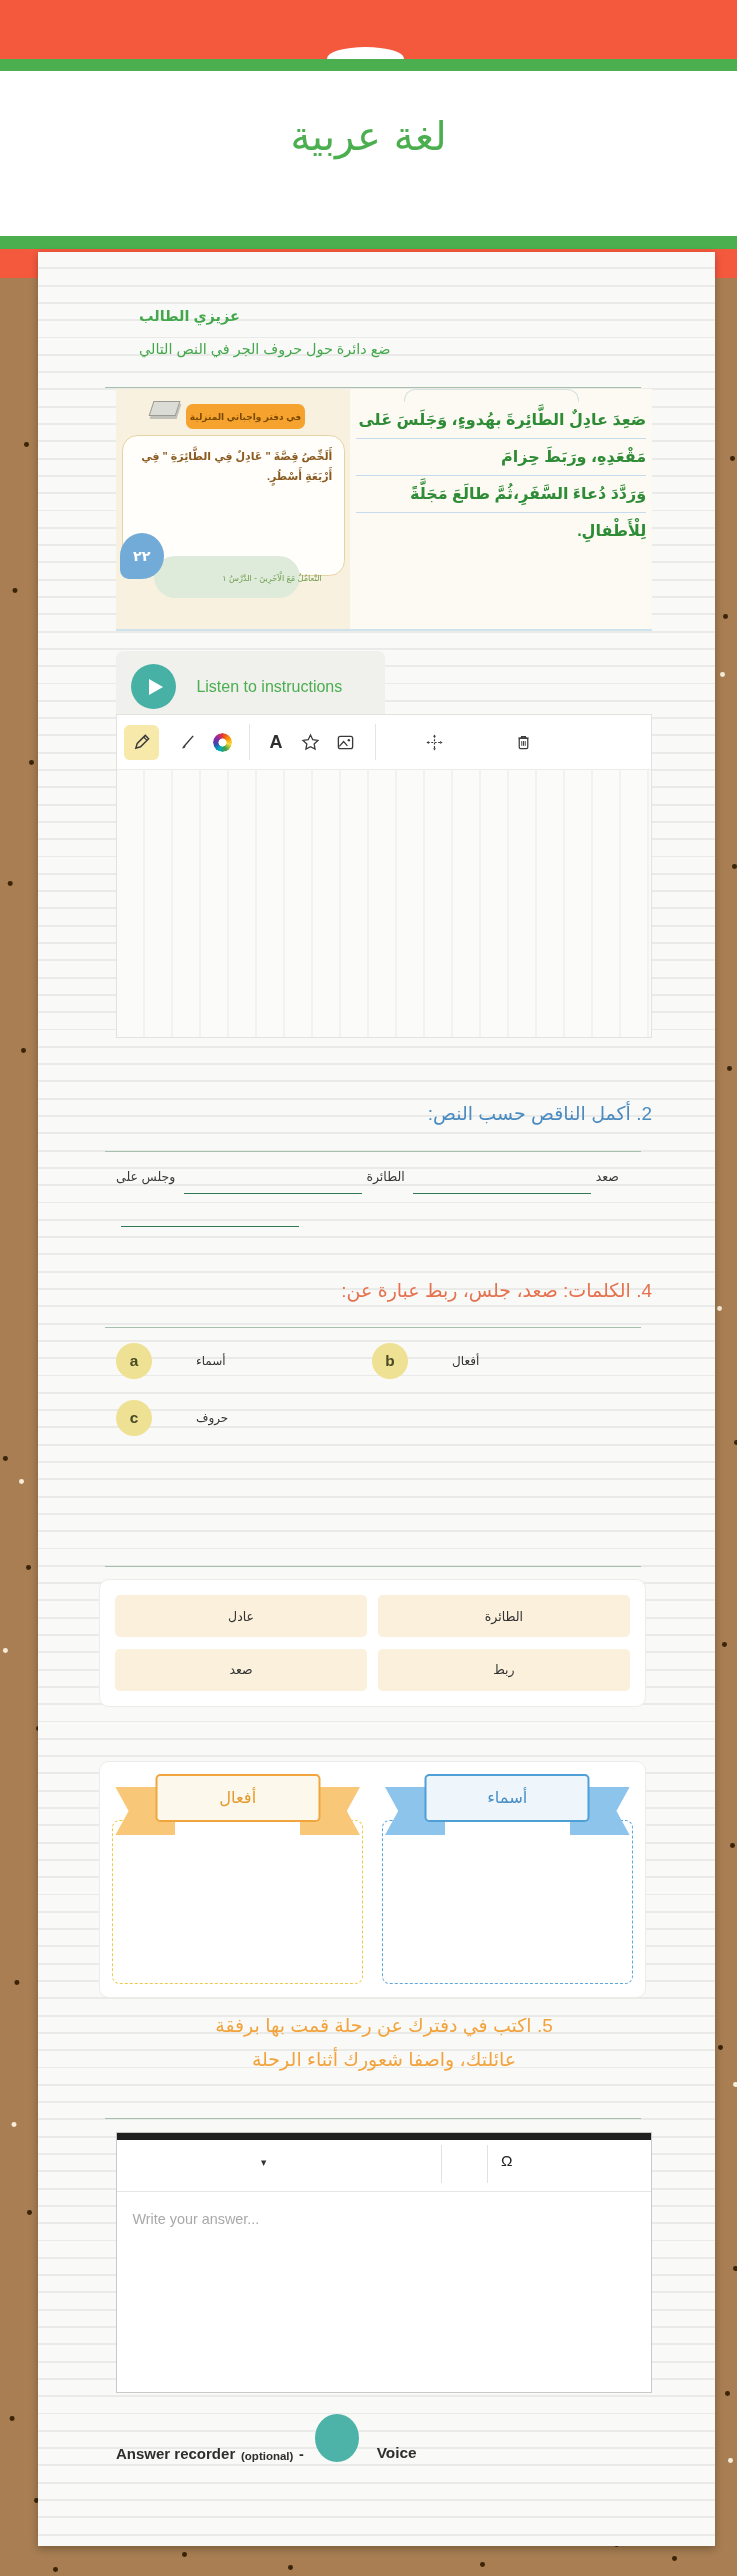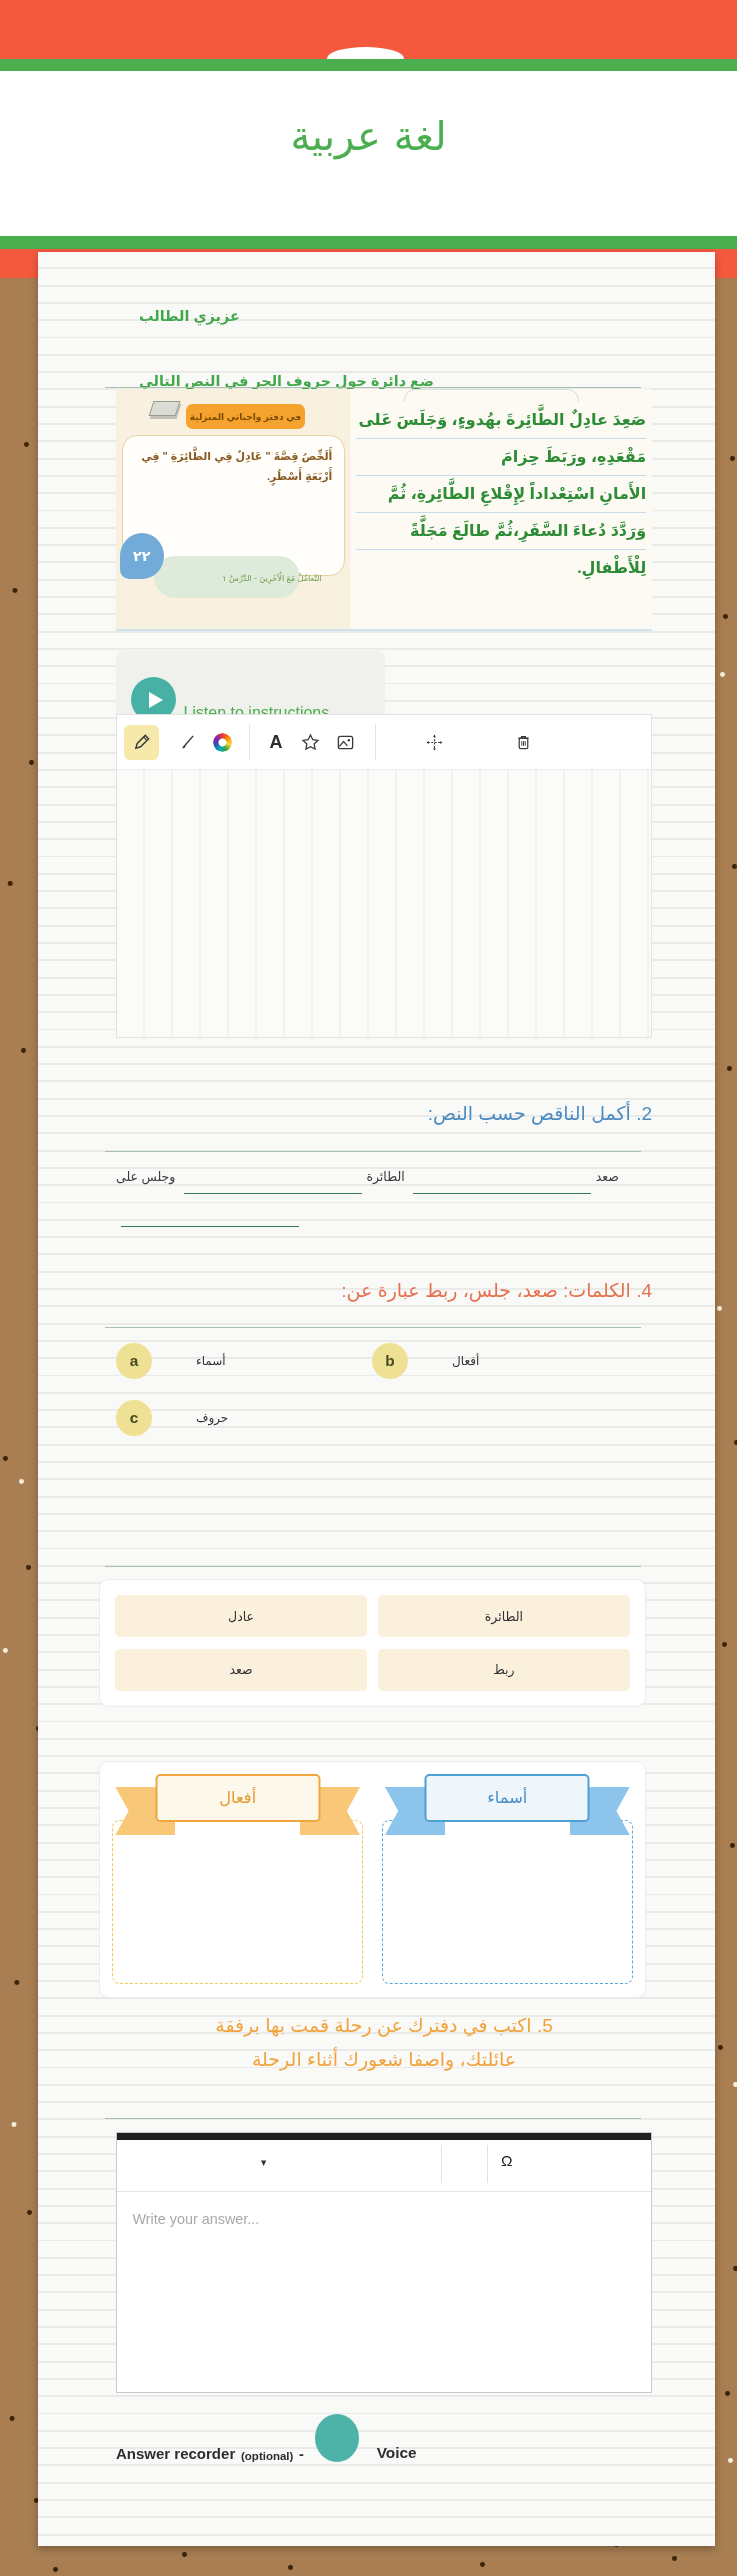--- a/index.html
+++ b/index.html
@@ -29,43 +29,43 @@
   .dots-light{box-shadow:19px 1479px 0 #F6ECD8,2.9px 1648px 0 #F6ECD8,717px 1306px 0 #F6ECD8,11.5px 2122px 0 #F6ECD8,
     728px 2458px 0 #F6ECD8,38px 874px 0 #F6ECD8,720px 672px 0 #F6ECD8,733px 2082px 0 #F6ECD8;}
   
   .paper{position:absolute;top:252px;left:38px;width:677px;height:2294px;z-index:2;
     background:repeating-linear-gradient(180deg,#F9F9F7 0px,#F9F9F7 15.4px,#EAEAE8 15.4px,#EAEAE8 17.3px);
     box-shadow:0 2.9px 7.7px rgba(0,0,0,.28);}
   .sec{position:absolute;left:78px;width:536px;}
   .divider{position:absolute;left:67px;width:536px;border-top:1px solid #A9BFAE;}
   
   .greeting{position:absolute;left:101px;top:56px;color:#43A84C;font-weight:bold;font-size:14.4px;direction:rtl;}
-  .instruction{position:absolute;left:101px;top:89px;color:#43A84C;font-weight:bold;font-size:14.4px;direction:rtl;margin-top:32px;}
+  .instruction{position:absolute;left:101px;top:89px;color:#43A84C;font-weight:normal;font-size:14.4px;direction:rtl;}
   
   .textbook{top:137px;height:242px;background:#FCFAF3;border-bottom:2.9px solid #CFE3EF;}
   .tb-left{position:absolute;left:0;top:0;width:234px;height:100%;background:#F9F1DF;}
   .tb-outline{position:absolute;top:0;right:73px;width:175px;height:12.5px;border:1.9px solid #C9D6DB;border-bottom:none;
     border-radius:11.5px 11.5px 0 0;opacity:.7;}
   .tb-banner{position:absolute;left:70px;top:15.4px;width:119px;height:25px;background:#F5A32E;border-radius:6.7px;
     color:#7B4A00;font-size:9px;font-weight:bold;display:flex;align-items:center;justify-content:center;direction:rtl;z-index:2;}
   .tb-note{position:absolute;left:35px;top:11.5px;width:27px;height:15.4px;background:#DCDCD6;border:1px solid #9a9a92;
     transform:skewX(-18deg);box-shadow:1.9px 2.9px 0 #c2c2ba;}
   .tb-bubble{position:absolute;left:5.8px;top:46px;width:223px;height:141px;background:#FFFEFB;border:1.9px solid #E6D3A3;
     border-radius:15.4px;padding:9.6px 11.5px;direction:rtl;color:#8A5A20;font-weight:bold;font-size:11px;line-height:1.9;text-align:right;z-index:1;}
   .tb-badge{position:absolute;left:3.8px;top:144px;width:44px;height:46px;background:#72ABD8;border-radius:50% 50% 50% 20%;
     color:#fff;display:flex;align-items:center;justify-content:center;font-size:14.4px;font-weight:bold;z-index:3;}
   .tb-blob{position:absolute;left:38px;top:167px;width:146px;height:42px;background:#DFEBDA;border-radius:25px;z-index:1;}
   .tb-footer{position:absolute;left:81px;top:184px;width:150px;font-size:8.2px;color:#6E9E4F;direction:rtl;text-align:center;z-index:2;}
   .tb-story{position:absolute;right:5.8px;top:12.5px;width:290px;direction:rtl;text-align:right;color:#2D8C35;
     font-weight:bold;font-size:16px;line-height:36px;}
   .tb-story .sline{display:block;border-bottom:1.9px solid #C6DCEE;}
   .tb-story .sline.last{border-bottom:none;}
   
-  .listen{top:399px;width:269px;height:71px;background:#F0F0ED;border-radius:7.7px;display:flex;align-items:flex-end;
-    gap:7px;padding-left:15.4px;cursor:pointer;}
+  .listen{top:399px;width:269px;height:71px;background:#F0F0ED;border-radius:7.7px;display:flex;align-items:center;
+    gap:20px;padding-left:15.4px;cursor:pointer;}
   .listen-circle{width:45px;height:45px;border-radius:50%;background:var(--teal);display:flex;align-items:center;justify-content:center;flex:0 0 auto;}
   .play-tri{width:0;height:0;border-left:14.4px solid #fff;border-top:8.6px solid transparent;border-bottom:8.6px solid transparent;margin-left:4.8px;}
   .listen-label{color:var(--green);font-size:16px;}
   
   .paint{top:462px;height:324px;background:#fff;border:1px solid #E2E2E0;}
   .paint-toolbar{height:55px;display:flex;align-items:center;padding-left:6.7px;border-bottom:1px solid #ECECEA;background:#fff;}
   .tool{width:35px;height:35px;display:flex;align-items:center;justify-content:center;cursor:pointer;}
   .tool.sel{background:#F6E9A9;border-radius:5.8px;}
   .tool svg{display:block;}
   .wheel{width:19px;height:19px;border-radius:50%;
@@ -156,21 +156,20 @@
     <div class="tb-outline"></div>
     <div class="tb-note"></div>
     <div class="tb-banner">في دفتر واجباتي المنزلية</div>
     <div class="tb-bubble">أَلَخِّصُ قِصَّةَ " عَادِلٌ فِي الطَّائِرَةِ " فِي أَرْبَعَةِ أَسْطُرٍ.</div>
     <div class="tb-badge">٢٢</div>
     <div class="tb-blob"></div>
     <div class="tb-footer">التَّعامُلُ مَعَ الْآخَرِينَ - الدَّرْسُ ١</div>
     <div class="tb-story">
       <span class="sline">صَعِدَ عادِلٌ الطَّائِرةَ بهُدوءٍ، وَجَلَسَ عَلى</span>
       <span class="sline">مَقْعَدِهِ، ورَبَطَ حِزامَ</span>
-      <span class="sline">الأَمانِ اسْتِعْداداً لِإِقْلاعِ الطَّائِرةِ، ثُمَّ</span>
       <span class="sline">وَرَدَّدَ دُعاءَ السَّفَرِ،ثُمَّ طالَعَ مَجَلَّةً</span>
       <span class="sline last">لِلْأَطْفالِ.</span>
     </div>
   </div>
 
   <div class="sec listen">
     <span class="listen-circle">
         <span class="play-tri"></span>
       </span>
     <span class="listen-label">Listen to instructions</span>

